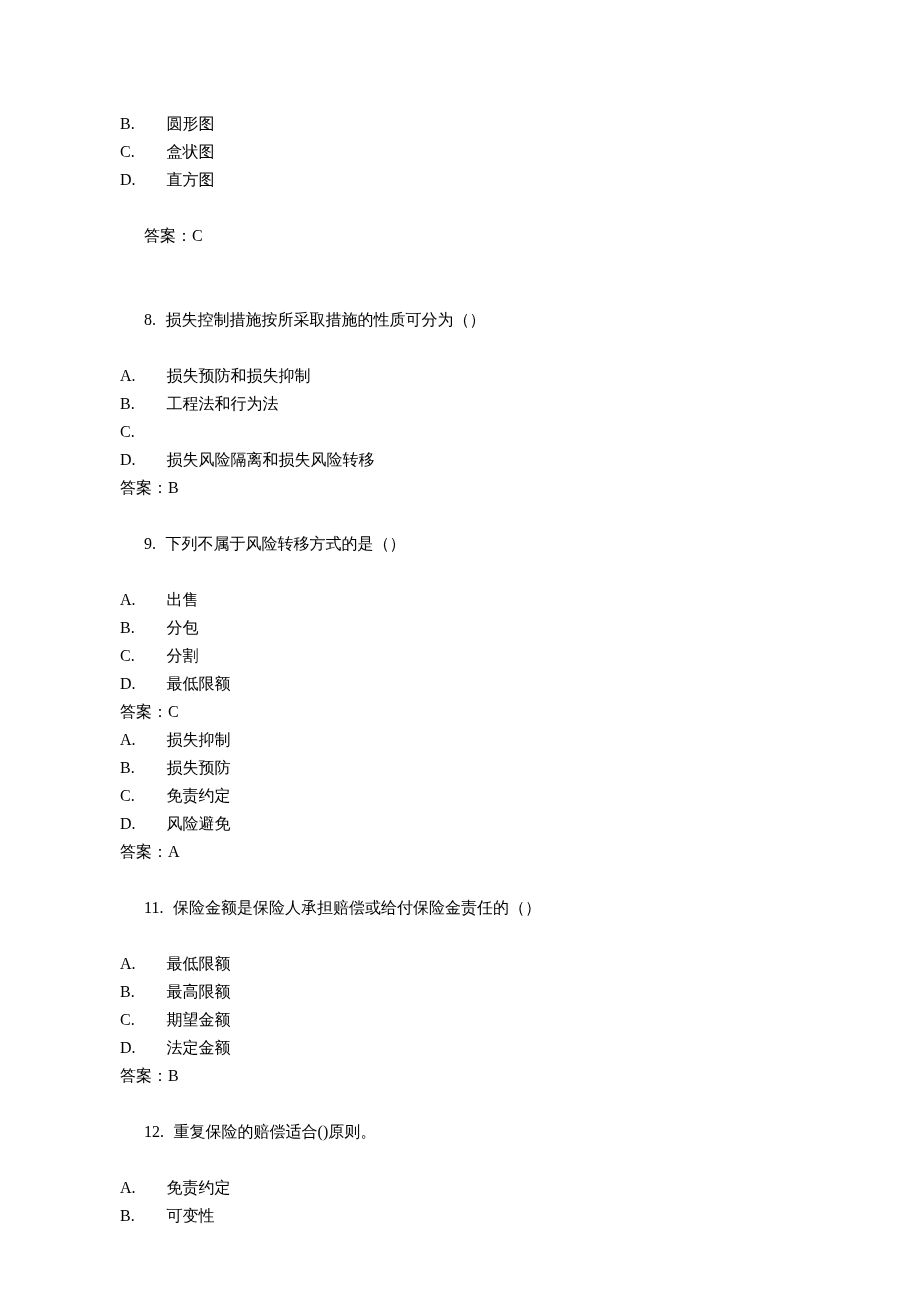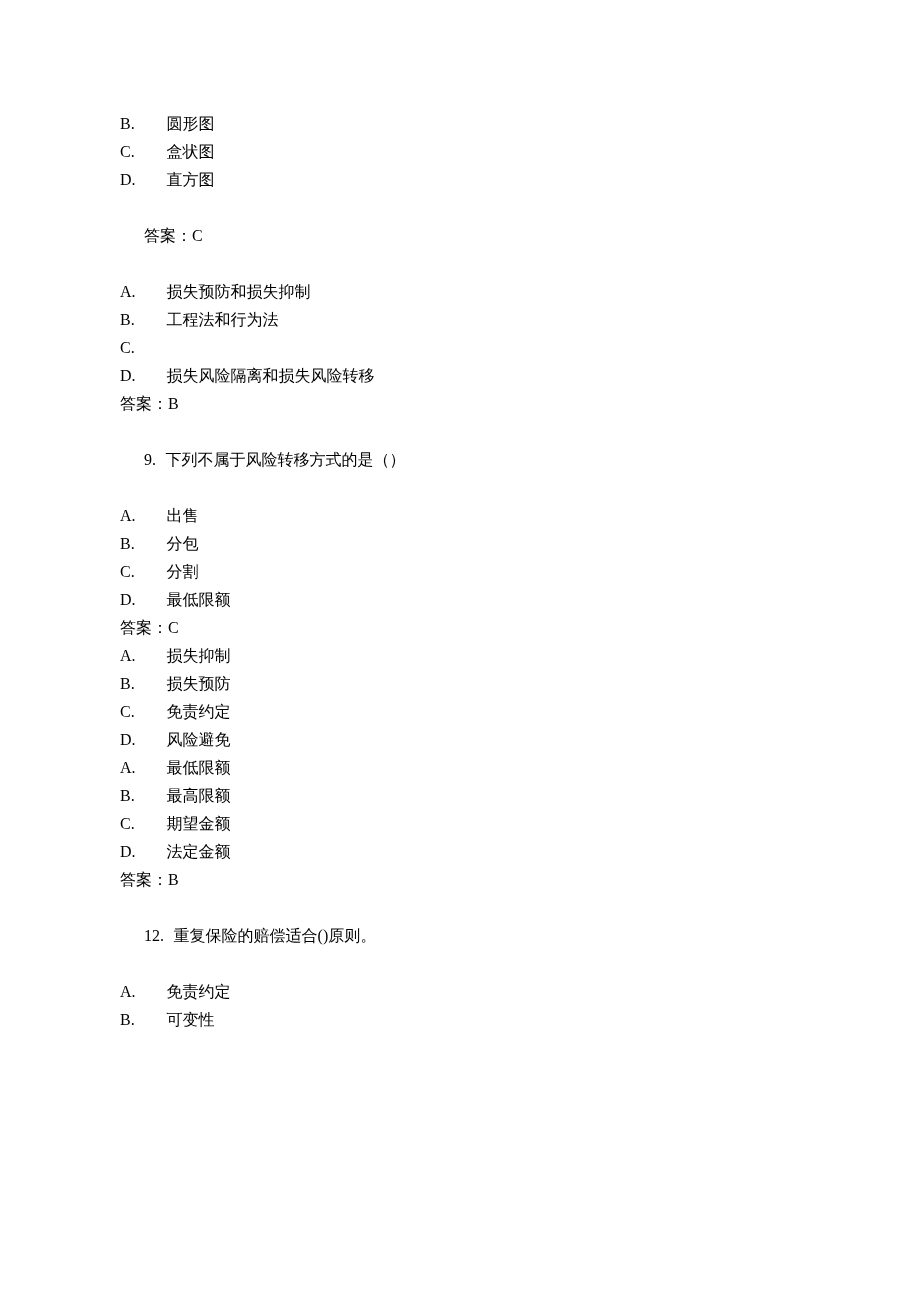--- a/index.html
+++ b/index.html
@@ -64,20 +64,23 @@
       <span class="option-letter">D.</span>
       <span class="option-spacer"></span>
       <span>直方图</span>
     </div>
     <div class="line">
       <span class="answer-label">答案：</span><span>C</span>
     </div>
   </div>
 
   <div>
+    <div class="line">
+      <span class="q-number">8.</span><span class="q-sep"></span><span>损失控制措施按所采取措施的性质可分为（）</span>
+    </div>
     <div class="line option"><span class="option-letter">A.</span><span class="option-spacer"></span><span>损失预防和损失抑制</span></div>
     <div class="line option"><span class="option-letter">B.</span><span class="option-spacer"></span><span>工程法和行为法</span></div>
     <div class="line option"><span class="option-letter">C.</span><span class="option-spacer"></span></div>
     <div class="line option"><span class="option-letter">D.</span><span class="option-spacer"></span><span>损失风险隔离和损失风险转移</span></div>
     <div class="line"><span class="answer-label">答案：</span><span>B</span></div>
   </div>
 
   <div>
     <div class="line">
       <span class="q-number">9.</span><span class="q-sep"></span><span>下列不属于风险转移方式的是（）</span>
@@ -87,23 +90,27 @@
     <div class="line option"><span class="option-letter">C.</span><span class="option-spacer"></span><span>分割</span></div>
     <div class="line option"><span class="option-letter">D.</span><span class="option-spacer"></span><span>最低限额</span></div>
     <div class="line"><span class="answer-label">答案：</span><span>C</span></div>
   </div>
 
   <div>
     <div class="line option"><span class="option-letter">A.</span><span class="option-spacer"></span><span>损失抑制</span></div>
     <div class="line option"><span class="option-letter">B.</span><span class="option-spacer"></span><span>损失预防</span></div>
     <div class="line option"><span class="option-letter">C.</span><span class="option-spacer"></span><span>免责约定</span></div>
     <div class="line option"><span class="option-letter">D.</span><span class="option-spacer"></span><span>风险避免</span></div>
+    <div class="line"><span class="answer-label">答案：</span><span>A</span></div>
   </div>
 
   <div>
+    <div class="line">
+      <span class="q-number">11.</span><span class="q-sep"></span><span>保险金额是保险人承担赔偿或给付保险金责任的（）</span>
+    </div>
     <div class="line option"><span class="option-letter">A.</span><span class="option-spacer"></span><span>最低限额</span></div>
     <div class="line option"><span class="option-letter">B.</span><span class="option-spacer"></span><span>最高限额</span></div>
     <div class="line option"><span class="option-letter">C.</span><span class="option-spacer"></span><span>期望金额</span></div>
     <div class="line option"><span class="option-letter">D.</span><span class="option-spacer"></span><span>法定金额</span></div>
     <div class="line"><span class="answer-label">答案：</span><span>B</span></div>
   </div>
 
   <div>
     <div class="line">
       <span class="q-number">12.</span><span class="q-sep"></span><span>重复保险的赔偿适合()原则。</span>

